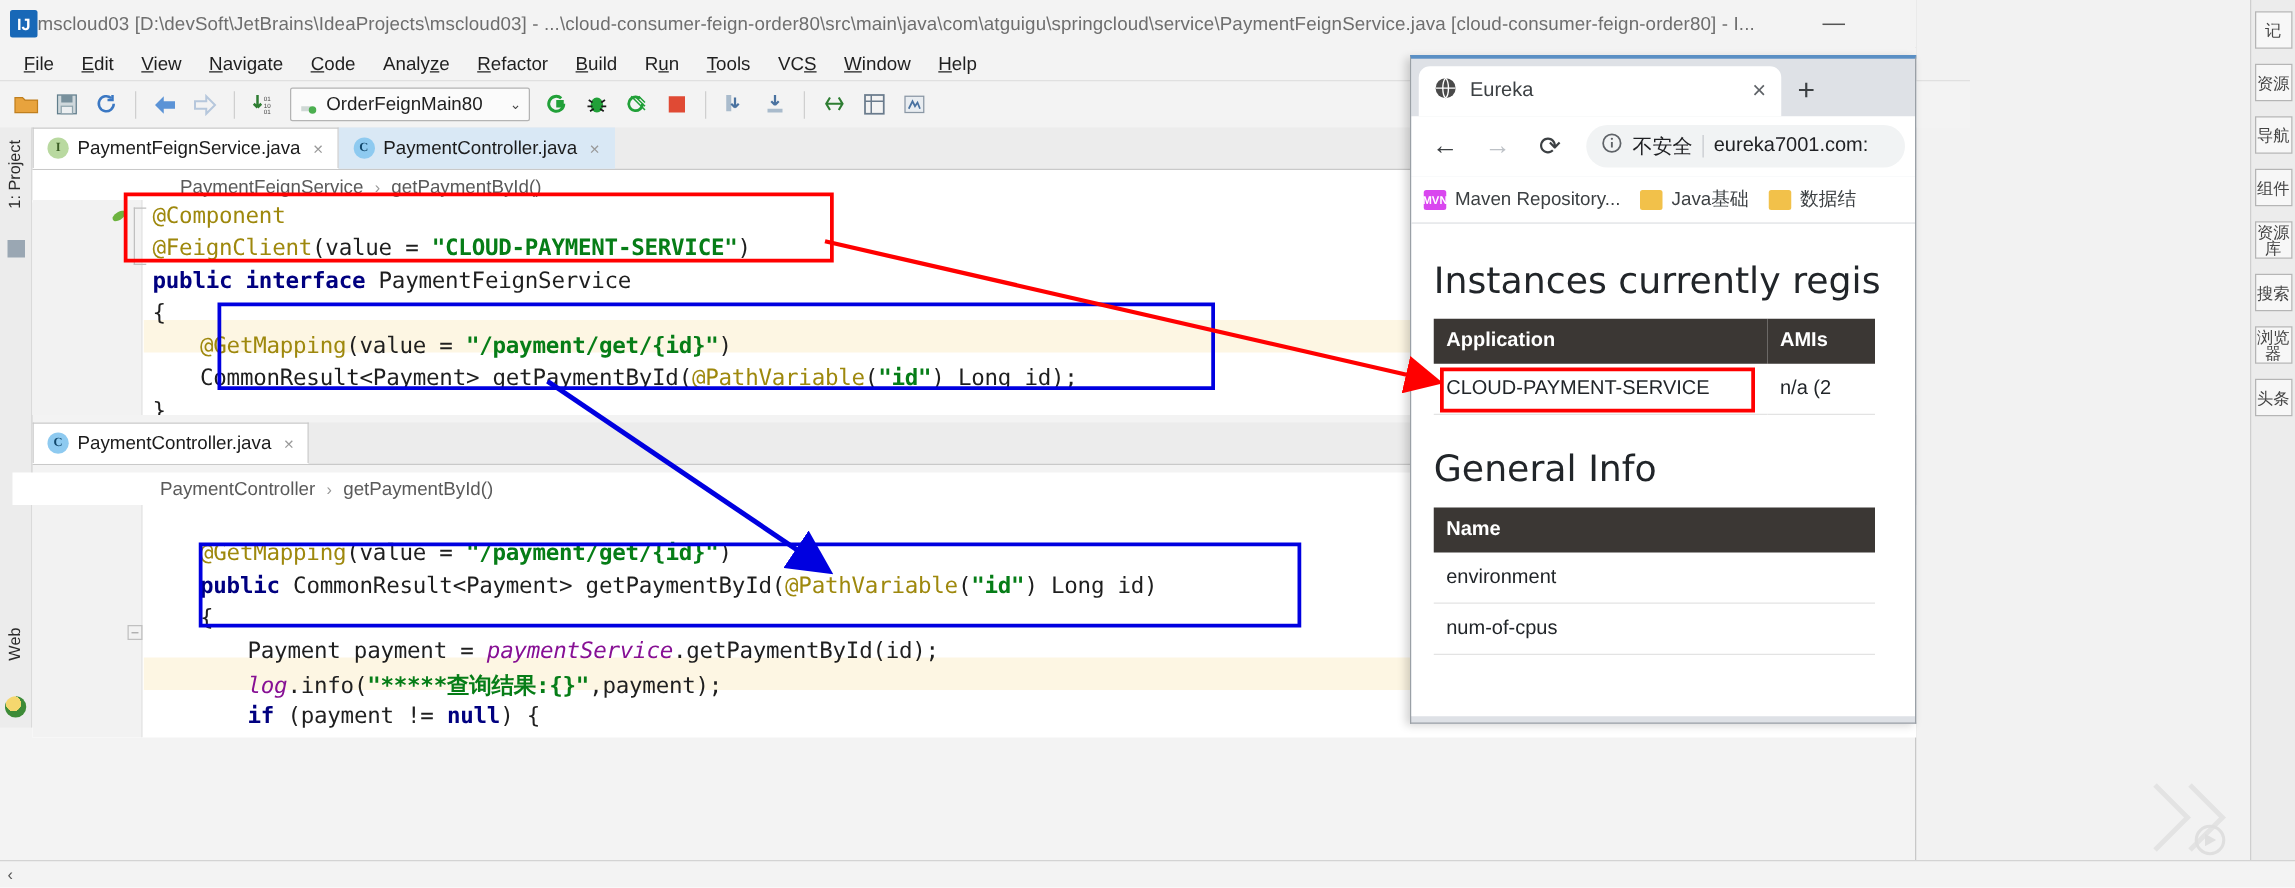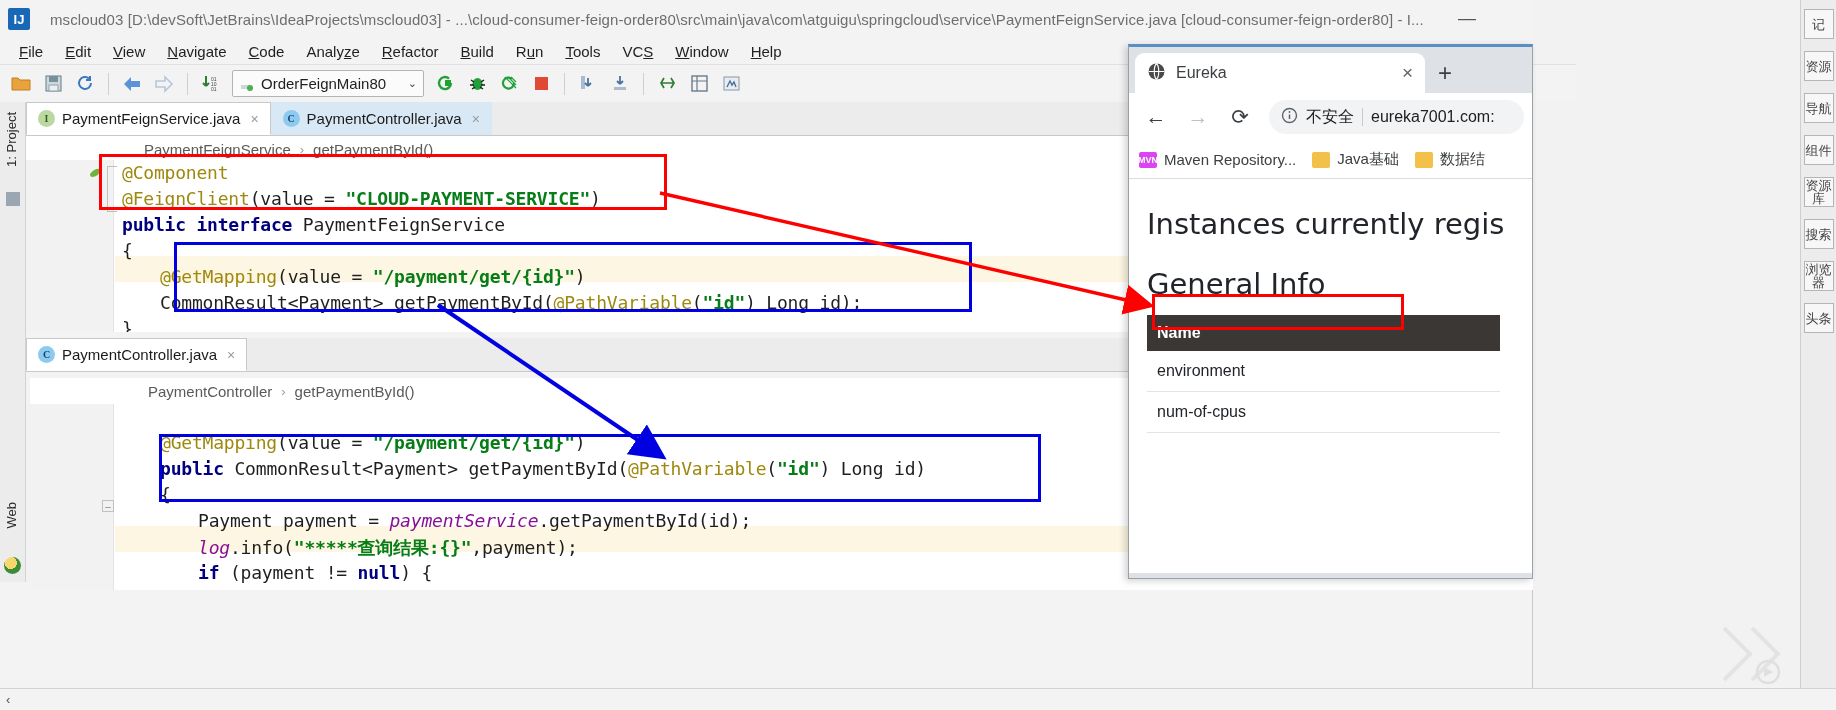--- a/index.html
+++ b/index.html
@@ -14,21 +14,21 @@
   #root { position: relative; width: 1836px; height: 710px; background:#f2f2f2; }
 
   
   .ide { position:absolute; left:0; top:0; width:1533px; height:690px; background:#f3f3f3;
          border-right:1px solid #c8c8c8; }
 
   
   .titlebar { position:absolute; left:0; top:0; width:1533px; height:38px; background:#f3f3f3;
               display:flex; align-items:center; padding-left:8px; }
   .ij-logo { width:22px; height:22px; background:linear-gradient(135deg,#1b7ac7 0%,#0f5fa8 45%,#f0f0f0 46%,#e8e8e8 100%);
-             border-radius:2px; position:relative; flex:0 0 auto; margin-right:20px;
+             border-radius:2px; position:relative; flex:0 0 auto; margin-right:0;
              display:flex;align-items:center;justify-content:center;
              font-size:12px; font-weight:bold; color:#fff;
              background:#1868b7; }
   .ij-logo span{ color:#fff; font-size:13px; font-weight:bold; line-height:1; }
   .title-text { font-size:15px; color:#6e6e6e; white-space:nowrap; overflow:hidden;
                 letter-spacing:0.1px; }
   .win-ctrl { position:absolute; right:46px; top:6px; width:40px; height:24px;
               display:flex; align-items:center; justify-content:center;
               color:#555; font-size:18px; }
 
@@ -335,21 +335,21 @@
         </div>
     </div>
 
     <div class="tabs1" id="tabs-bot" style="top:338px; height:34px;">
         <div class="etab active">
           <span class="ficon c">C</span>
           <span>PaymentController.java</span>
           <span class="x">×</span>
         </div>
       </div>
-    <div class="crumb" id="crumb-bot" style="left:30px; top:378px; width:1477px;">
+    <div class="crumb" id="crumb-bot" style="left:10px; top:378px; width:1477px;">
         <span>PaymentController</span>
         <span class="sep">›</span>
         <span>getPaymentById()</span>
       </div>
 
     <div class="editor" style="left:26px; top:404px; width:1507px; height:186px;">
       <div class="gutter"></div>
       <div class="hl-row" style="top:122px; width:1418px;"></div>
       <div style="position:absolute;left:76px;top:96px;width:12px;height:12px;border:1px solid #c0c0c0;
                   display:flex;align-items:center;justify-content:center;font-size:10px;color:#888;">–</div>
@@ -420,20 +420,34 @@
           <span>Java基础</span>
         </div>
         <div class="bm">
           <span class="bm-ico folder"></span>
           <span>数据结</span>
         </div>
       </div>
 
     <div class="bpage">
       <h2>Instances currently regis</h2>
+      <table class="tbl">
+        <thead>
+          <tr>
+            <th>Application</th>
+            <th style="width:86px">AMIs</th>
+          </tr>
+        </thead>
+        <tbody>
+          <tr>
+            <td class="hl">CLOUD-PAYMENT-SERVICE</td>
+            <td>n/a (2</td>
+          </tr>
+        </tbody>
+      </table>
 
       <h2 style="margin-top:26px;">General Info</h2>
       <table class="tbl">
         <thead>
           <tr>
             <th>Name</th>
           </tr>
         </thead>
         <tbody id="general-rows">
             <tr>

